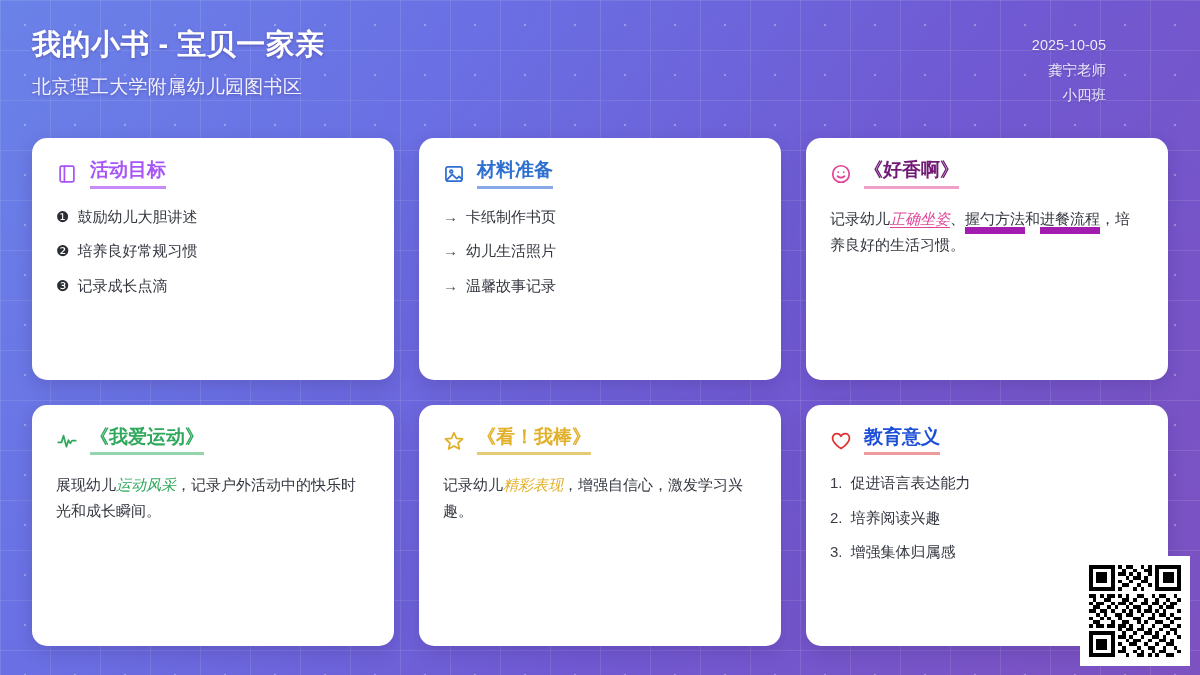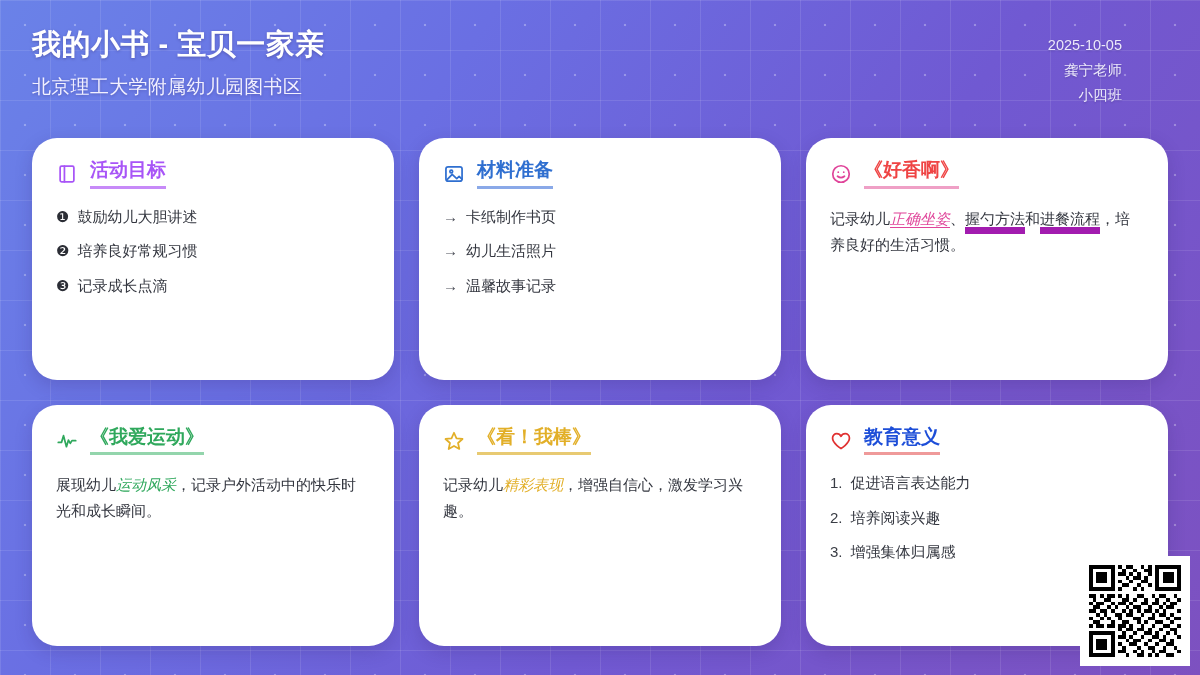--- a/index.html
+++ b/index.html
@@ -19,34 +19,34 @@
   .hdr-left { position:absolute; left:32px; top:26px; }
   .hdr-title {
     font-size:29px; font-weight:bold; color:#ffffff; letter-spacing:.5px;
     text-shadow:0 1px 3px rgba(40,30,90,.35); line-height:1.25;
   }
   .hdr-sub {
     font-size:19px; color:#f2f0ff; margin-top:12px; letter-spacing:.3px;
     text-shadow:0 1px 3px rgba(40,30,90,.30);
   }
   .hdr-right {
-    position:absolute; right:18px; top:33px; text-align:right;
+    position:absolute; right:34px; top:33px; text-align:right;
     color:#ece9fb; font-size:14.5px; line-height:1.72;
     text-shadow:0 1px 2px rgba(40,30,90,.30);
   }
 
   
   .grid {
     position:absolute; left:32px; top:138px;
     width:1136px; height:508px;
     display:grid; grid-template-columns:repeat(3,1fr); grid-template-rows:repeat(2,1fr);
     column-gap:25px; row-gap:25px;
   }
   .card {
-    background:#ffffff; border-radius:25px;
+    background:#ffffff; border-radius:15px;
     box-shadow:0 6px 18px rgba(48,30,100,.20);
     padding:22px 24px 20px 24px; position:relative; overflow:hidden;
   }
   .card-head { display:flex; align-items:center; gap:12px; margin-bottom:17px; }
   .card-icon { width:22px; height:22px; flex:0 0 22px; display:block; }
   .card-title {
     font-size:19px; font-weight:bold; line-height:1.1;
     padding-bottom:5px; border-bottom:3px solid currentColor;
     display:inline-block;
   }
@@ -138,21 +138,21 @@
       </ul>
     </div>
     <div class="card">
       <div class="card-head">
         <svg class="card-icon" viewBox="0 0 24 24">
           <circle cx="12" cy="12" r="9" fill="none" stroke="#e0459a" stroke-width="1.9" stroke-linecap="round" stroke-linejoin="round"></circle>
           <circle cx="9" cy="10" r="0.95" fill="#e0459a" stroke="none"></circle>
           <circle cx="15" cy="10" r="0.95" fill="#e0459a" stroke="none"></circle>
           <path d="M8.2 14.4 Q12 17.4 15.8 14.4" fill="none" stroke="#e0459a" stroke-width="1.9" stroke-linecap="round" stroke-linejoin="round"></path>
         </svg>
-        <span class="card-title" style="color: #ef4444; border-bottom-color: rgb(239, 160, 198);">《好香啊》</span>
+        <span class="card-title" style="color: #701a75; border-bottom-color: rgb(239, 160, 198);">《好香啊》</span>
       </div>
       <p class="body-text"><span>记录幼儿</span><span class="hl" style="color: rgb(224, 69, 154); border-bottom: 1px solid rgb(224, 69, 154);">正确坐姿</span><span>、</span><span class="ul-dark">握勺方法</span><span>和</span><span class="ul-dark">进餐流程</span><span>，培养良好的生活习惯。</span></p>
     </div>
     <div class="card">
       <div class="card-head">
         <svg class="card-icon" viewBox="0 0 24 24">
           <path d="M2.5 13.5 L6 13.5 L8.2 6.2 L11.4 18.2 L13.6 11 L15.6 14.6 L17.4 11.6 L21.5 11.6" fill="none" stroke="#2fa85c" stroke-width="1.9" stroke-linecap="round" stroke-linejoin="round"></path>
         </svg>
         <span class="card-title" style="color: rgb(47, 168, 92); border-bottom-color: rgb(147, 213, 172);">《我爱运动》</span>
       </div>

